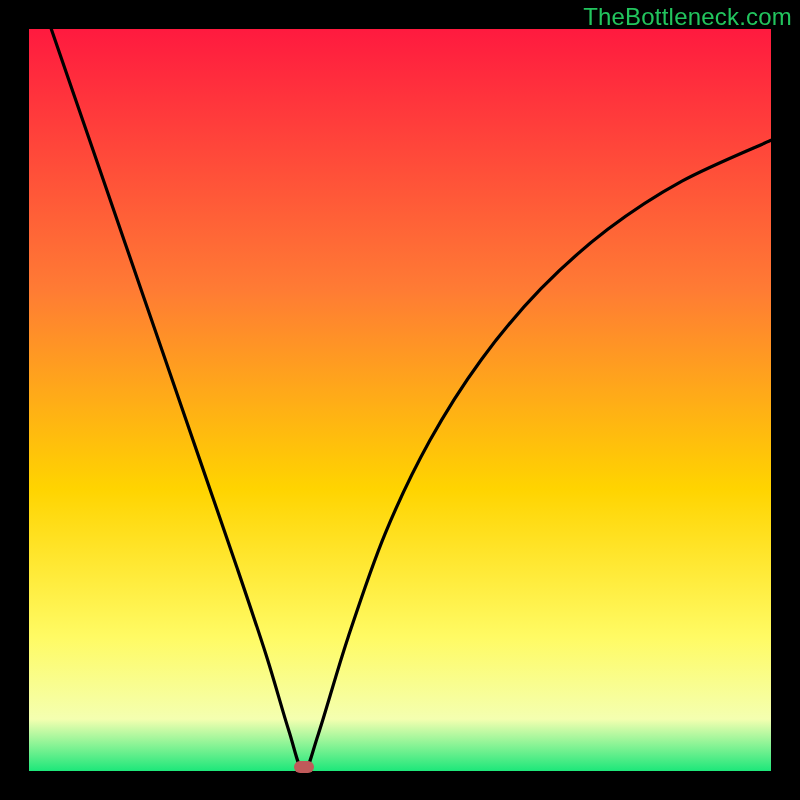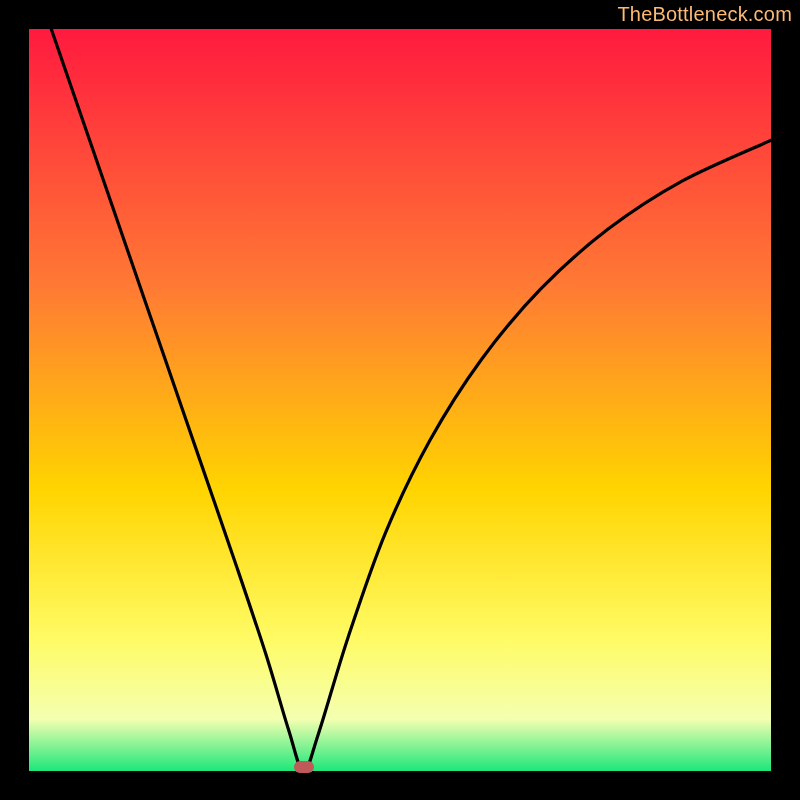--- a/index.html
+++ b/index.html
@@ -8,22 +8,22 @@
     height: 800px;
     background: #000;
     position: relative;
     font-family: Arial, sans-serif;
     overflow: hidden;
   }
   .watermark {
     position: absolute;
     top: 3px;
     right: 8px;
-    color: #fdba74;
-    font-size: 20px;
+    color: #22c55e;
+    font-size: 24px;
     font-weight: 500;
     z-index: 10;
     letter-spacing: 0.2px;
     text-align: center;
   }
   .panel {
     position: absolute;
     left: 29px;
     top: 29px;
     width: 742px;

